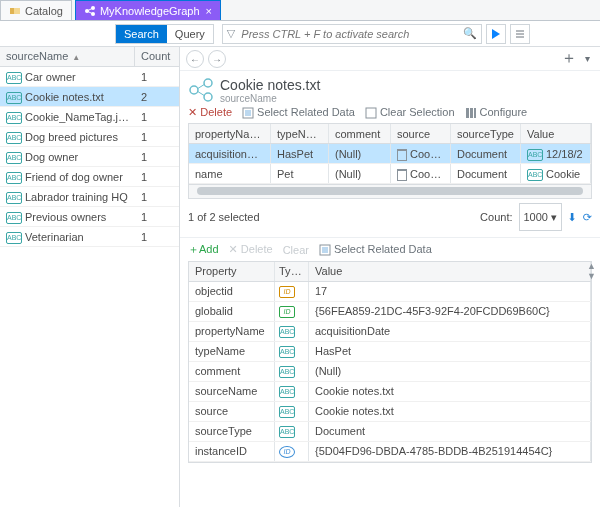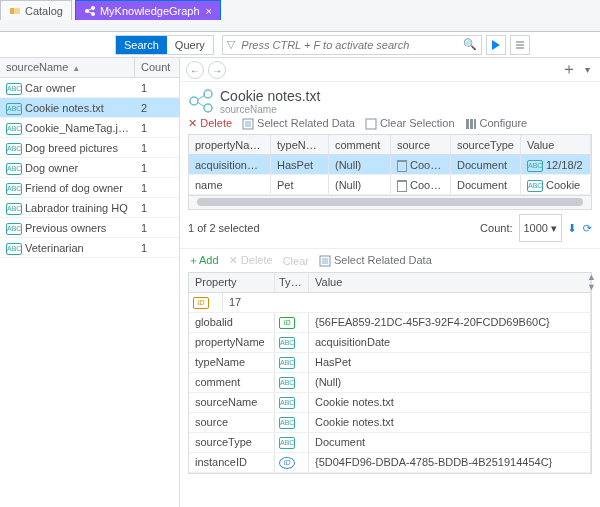--- a/index.html
+++ b/index.html
@@ -1,17 +1,17 @@
 <!DOCTYPE html>
 <html><head>
 <meta charset="utf-8">
 <style>
   html,body{margin:0;padding:0;font-family:"Segoe UI",Arial,sans-serif;font-size:11px;color:#4a4a4a;background:#fff;width:600px;height:507px;overflow:hidden;}
   *{box-sizing:border-box;}
-  .tabbar{display:flex;height:32px;border-bottom:1px solid #c0c7ce;background:#f5f6f7;}
+  .tabbar{display:flex;height:21px;border-bottom:1px solid #c0c7ce;background:#f5f6f7;}
   .tab{display:flex;align-items:center;height:20px;padding:0 8px;border:1px solid #c0c7ce;border-bottom:none;margin-right:3px;background:#f8f9fa;font-size:11px;color:#555;}
   .tab.active{background:#8b5cf6;color:#fff;border-color:#0077d6;}
   .tab .close{margin-left:6px;font-size:11px;}
   .tab .ic{width:12px;height:12px;margin-right:4px;display:inline-flex;align-items:center;justify-content:center;}
   .toolbar{display:flex;align-items:center;height:26px;border-bottom:1px solid #d9dde1;padding:0 4px 0 115px;background:#fff;}
   .modebtn{display:flex;border:1px solid #cfd5da;height:20px;}
   .modebtn span{padding:0 8px;line-height:18px;font-size:11px;cursor:pointer;}
   .modebtn span.active{background:#0077d6;color:#fff;}
   .searchbox{display:flex;align-items:center;flex:0 0 260px;height:20px;border:1px solid #cfd5da;margin-left:8px;padding:0 4px;}
   .searchbox input{border:none;outline:none;flex:1;font-size:11px;color:#999;font-style:italic;background:transparent;}
@@ -263,20 +263,21 @@
               </svg></span><span>Select Related Data</span></span>
       </div>
       <div class="provgrid">
         <div class="pg-head">
           <div class="pg-c pw-prop">Property</div>
           <div class="pg-c pw-type">Type</div>
           <div class="pg-c pw-val">Value</div>
         </div>
         <div id="prov-rows">
             <div class="pg-row">
+              <div class="pg-c pw-prop">objectid</div>
               <div class="pg-c pw-type"><i class="idtag">ID</i></div>
               <div class="pg-c pw-val">17</div>
             </div>
             <div class="pg-row">
               <div class="pg-c pw-prop">globalid</div>
               <div class="pg-c pw-type"><i class="gidtag">ID</i></div>
               <div class="pg-c pw-val">{56FEA859-21DC-45F3-92F4-20FCDD69B60C}</div>
             </div>
             <div class="pg-row">
               <div class="pg-c pw-prop">propertyName</div>

